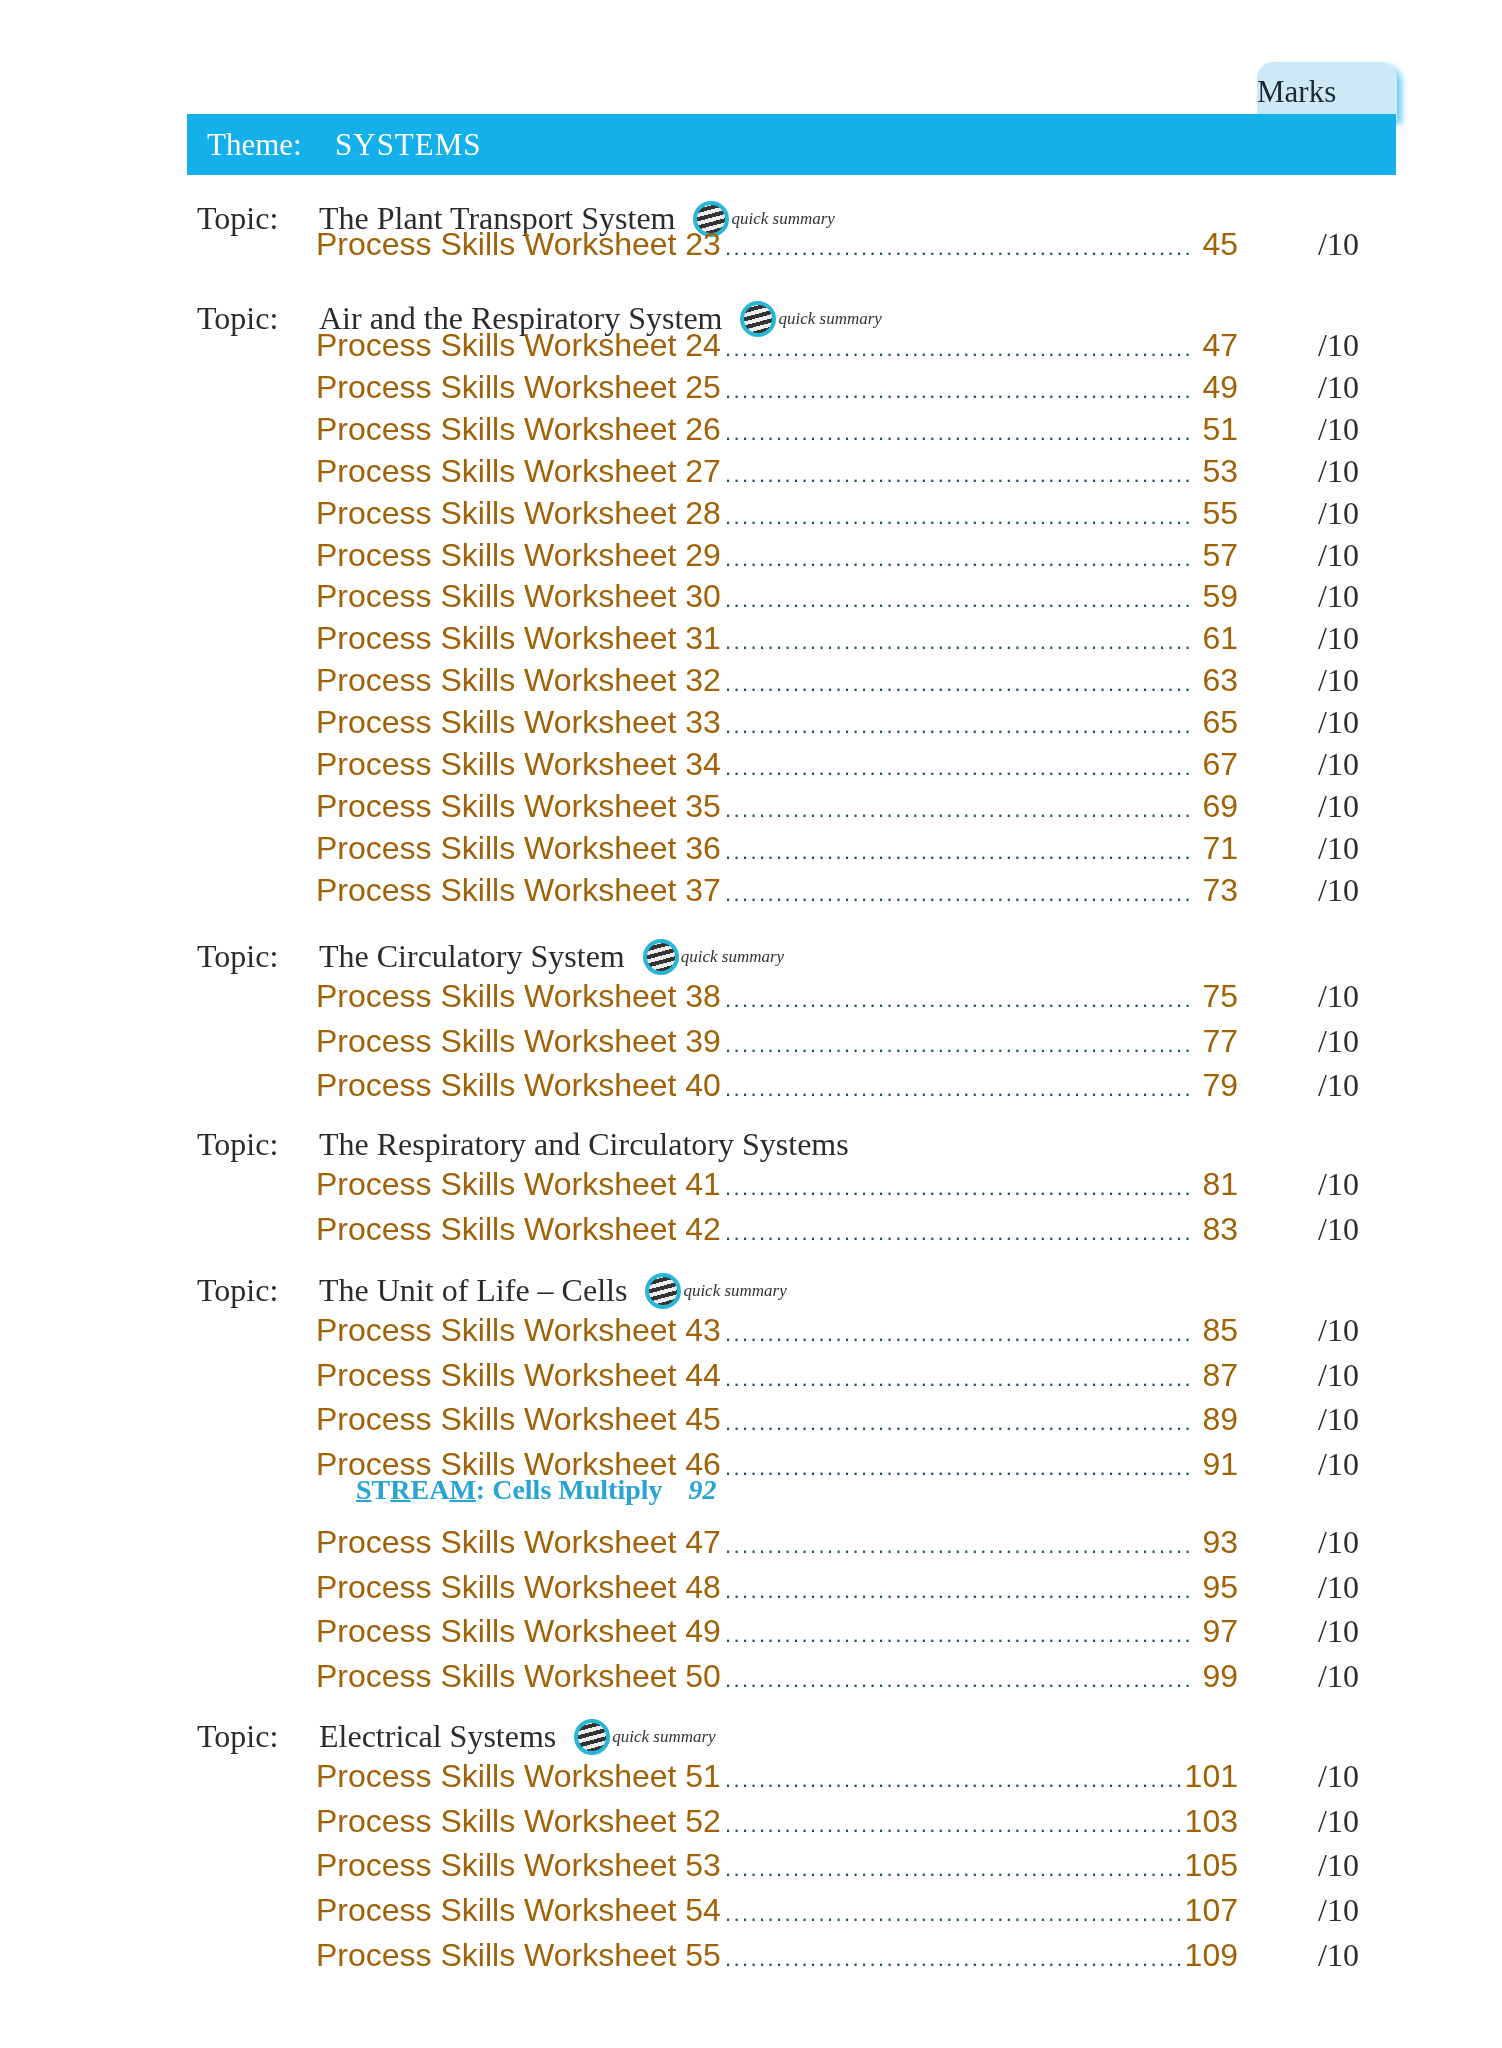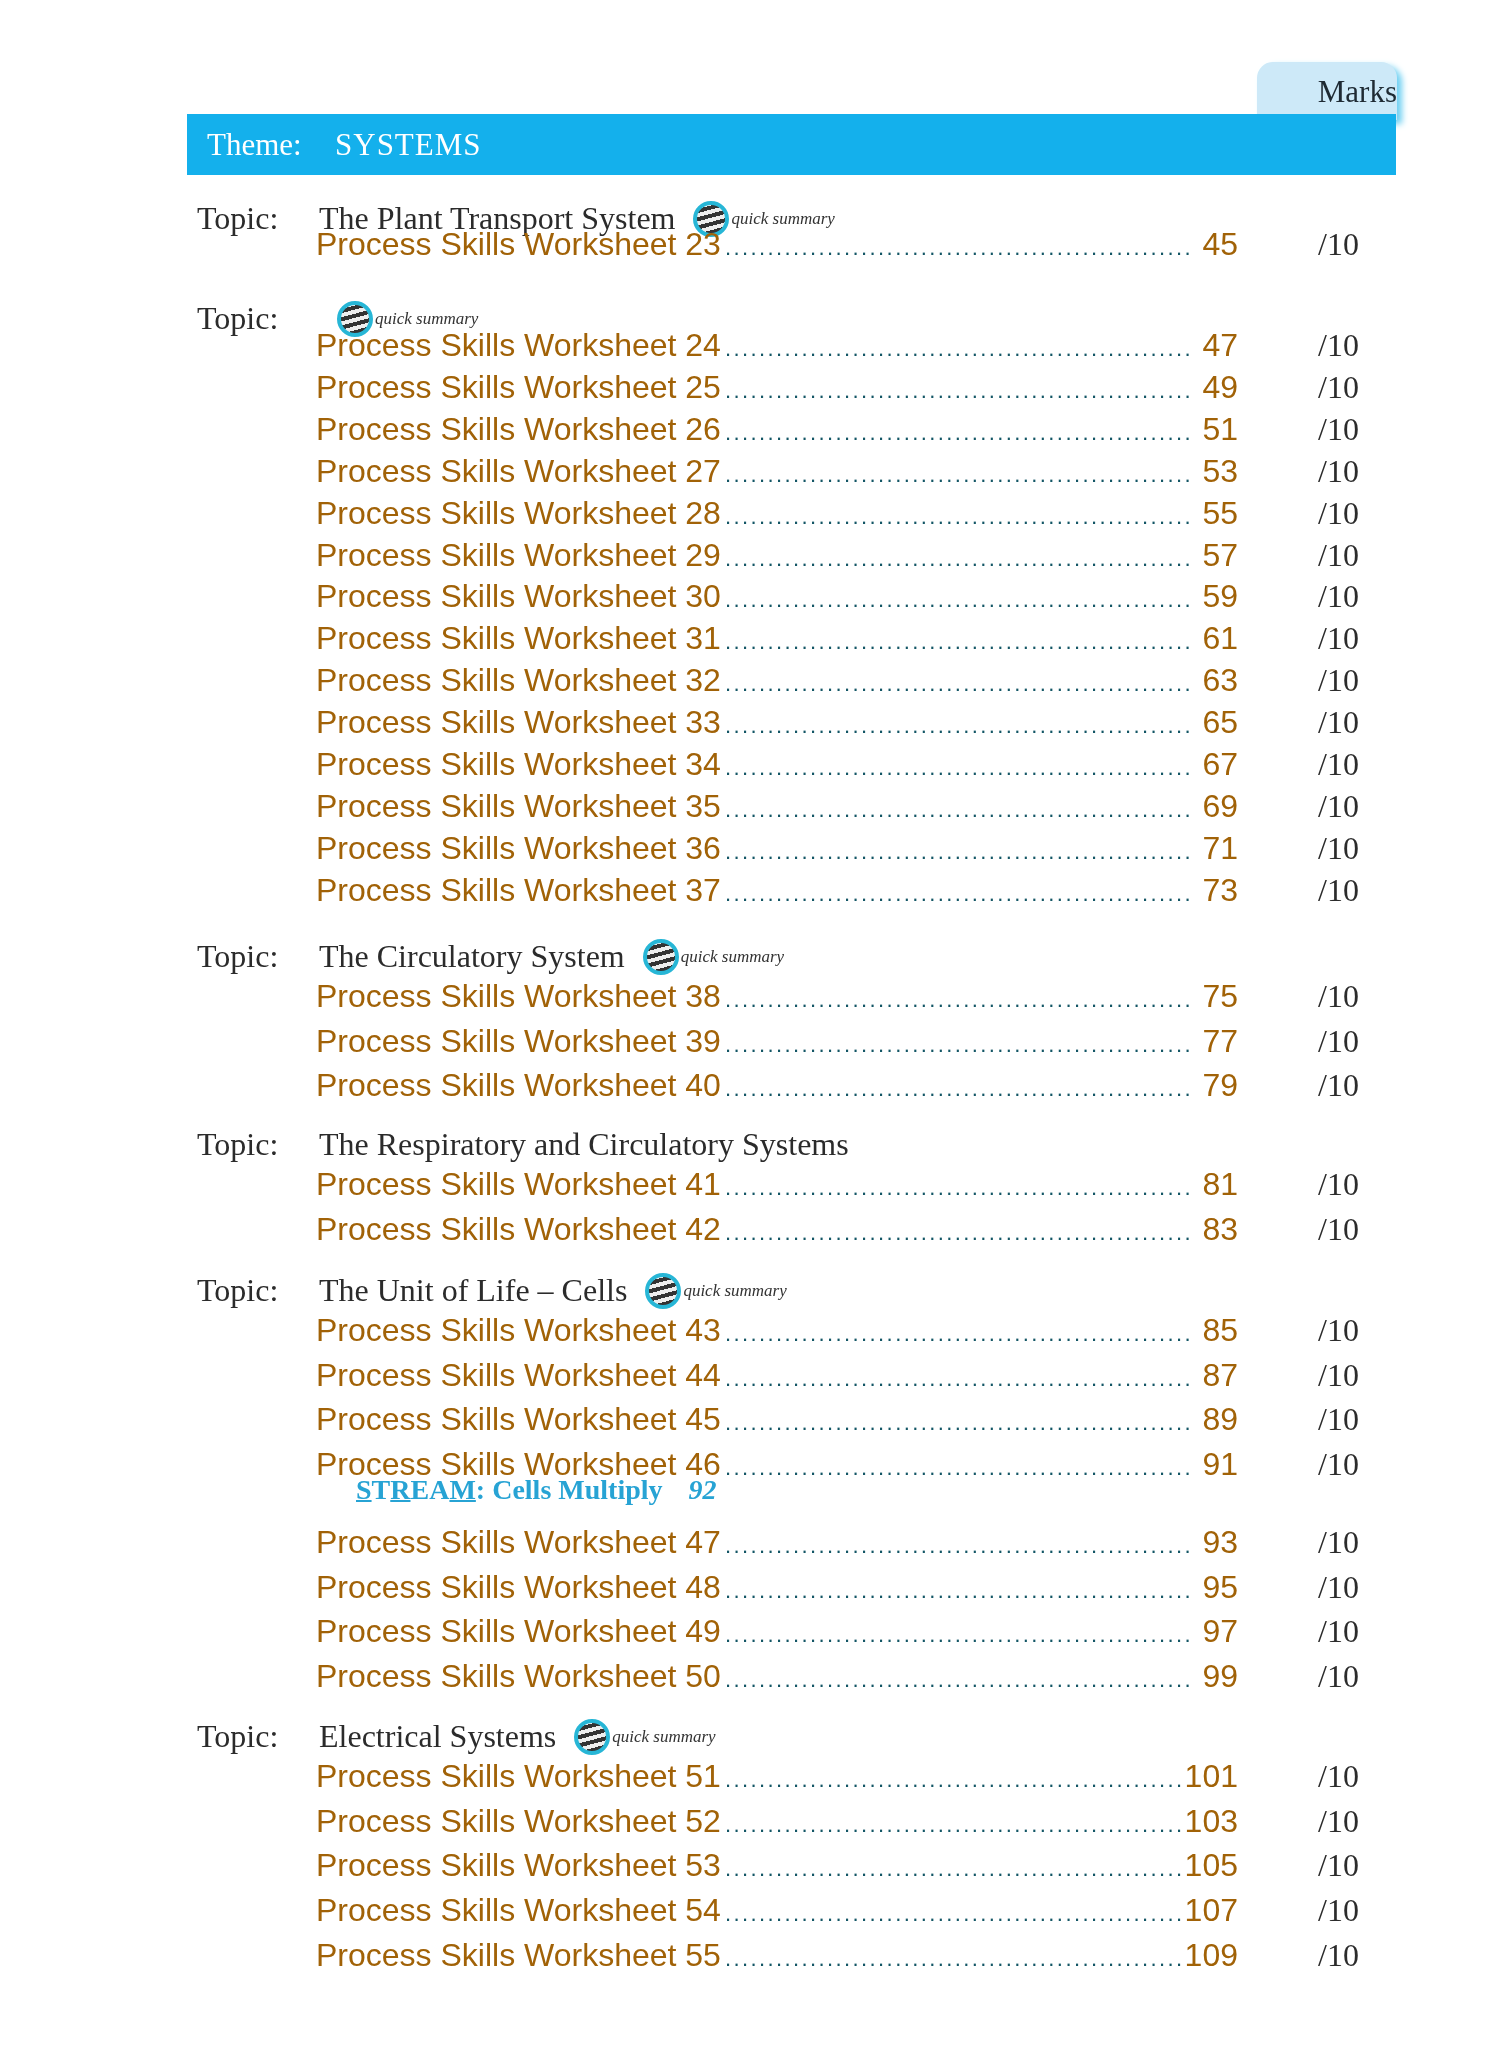--- a/index.html
+++ b/index.html
@@ -1,20 +1,20 @@
 <!DOCTYPE html>
 <html><head>
 <meta charset="utf-8">
 <style>
   html, body { margin: 0; padding: 0; background: #ffffff; }
   body { width: 1502px; height: 2048px; position: relative; overflow: hidden;
          font-family: "DejaVu Serif", "Liberation Serif", serif; }
   .marks-tab { position: absolute; left: 1257px; top: 62px; width: 140px; height: 58px;
                background: #cde9f8; border-radius: 16px 16px 0 0;
-               box-shadow: 5px 4px 6px #6fd0f2; text-align: right; line-height: 60px;
+               box-shadow: 5px 4px 6px #6fd0f2; text-align: left; line-height: 60px;
                font-size: 31px; color: #1e2a33; font-family: "Liberation Serif", serif; }
   .theme-bar { position: absolute; left: 187px; top: 114px; width: 1209px; height: 61px;
                background: #14b0ec; color: #ffffff; font-size: 31px; line-height: 61px;
                font-family: "Liberation Serif", serif; }
   .theme-bar .lbl { position: absolute; left: 10px; margin-left: 10px; }
   .theme-bar .val { position: absolute; left: 148px; letter-spacing: 1px; }
   .topic { position: absolute; left: 197px; height: 46px; white-space: nowrap;
            font-size: 32px; color: #2b2b2b; font-family: "Liberation Serif", serif; }
   .topic .lbl { position: absolute; left: 0; }
   .topic .title { position: absolute; left: 122px; }
@@ -58,21 +58,21 @@
         </span></span>
     </div>
     <div class="ws" style="top: 226px;">
       <span class="name">Process Skills Worksheet 23</span>
       <span class="dots"></span>
       <span class="page">45</span>
     </div>
     <div class="mark" style="top: 226px;">/10</div>
     <div class="topic" style="top: 300px;">
       <span class="lbl">Topic:</span>
-      <span class="title"><span class="qs">
+      <span class="title"><span>Air and the Respiratory System</span><span class="qs">
           <span class="qs-icon"></span>
           <span class="qs-text">quick summary</span>
         </span></span>
     </div>
     <div class="ws" style="top: 327px;">
       <span class="name">Process Skills Worksheet 24</span>
       <span class="dots"></span>
       <span class="page">47</span>
     </div>
     <div class="mark" style="top: 327px;">/10</div>

